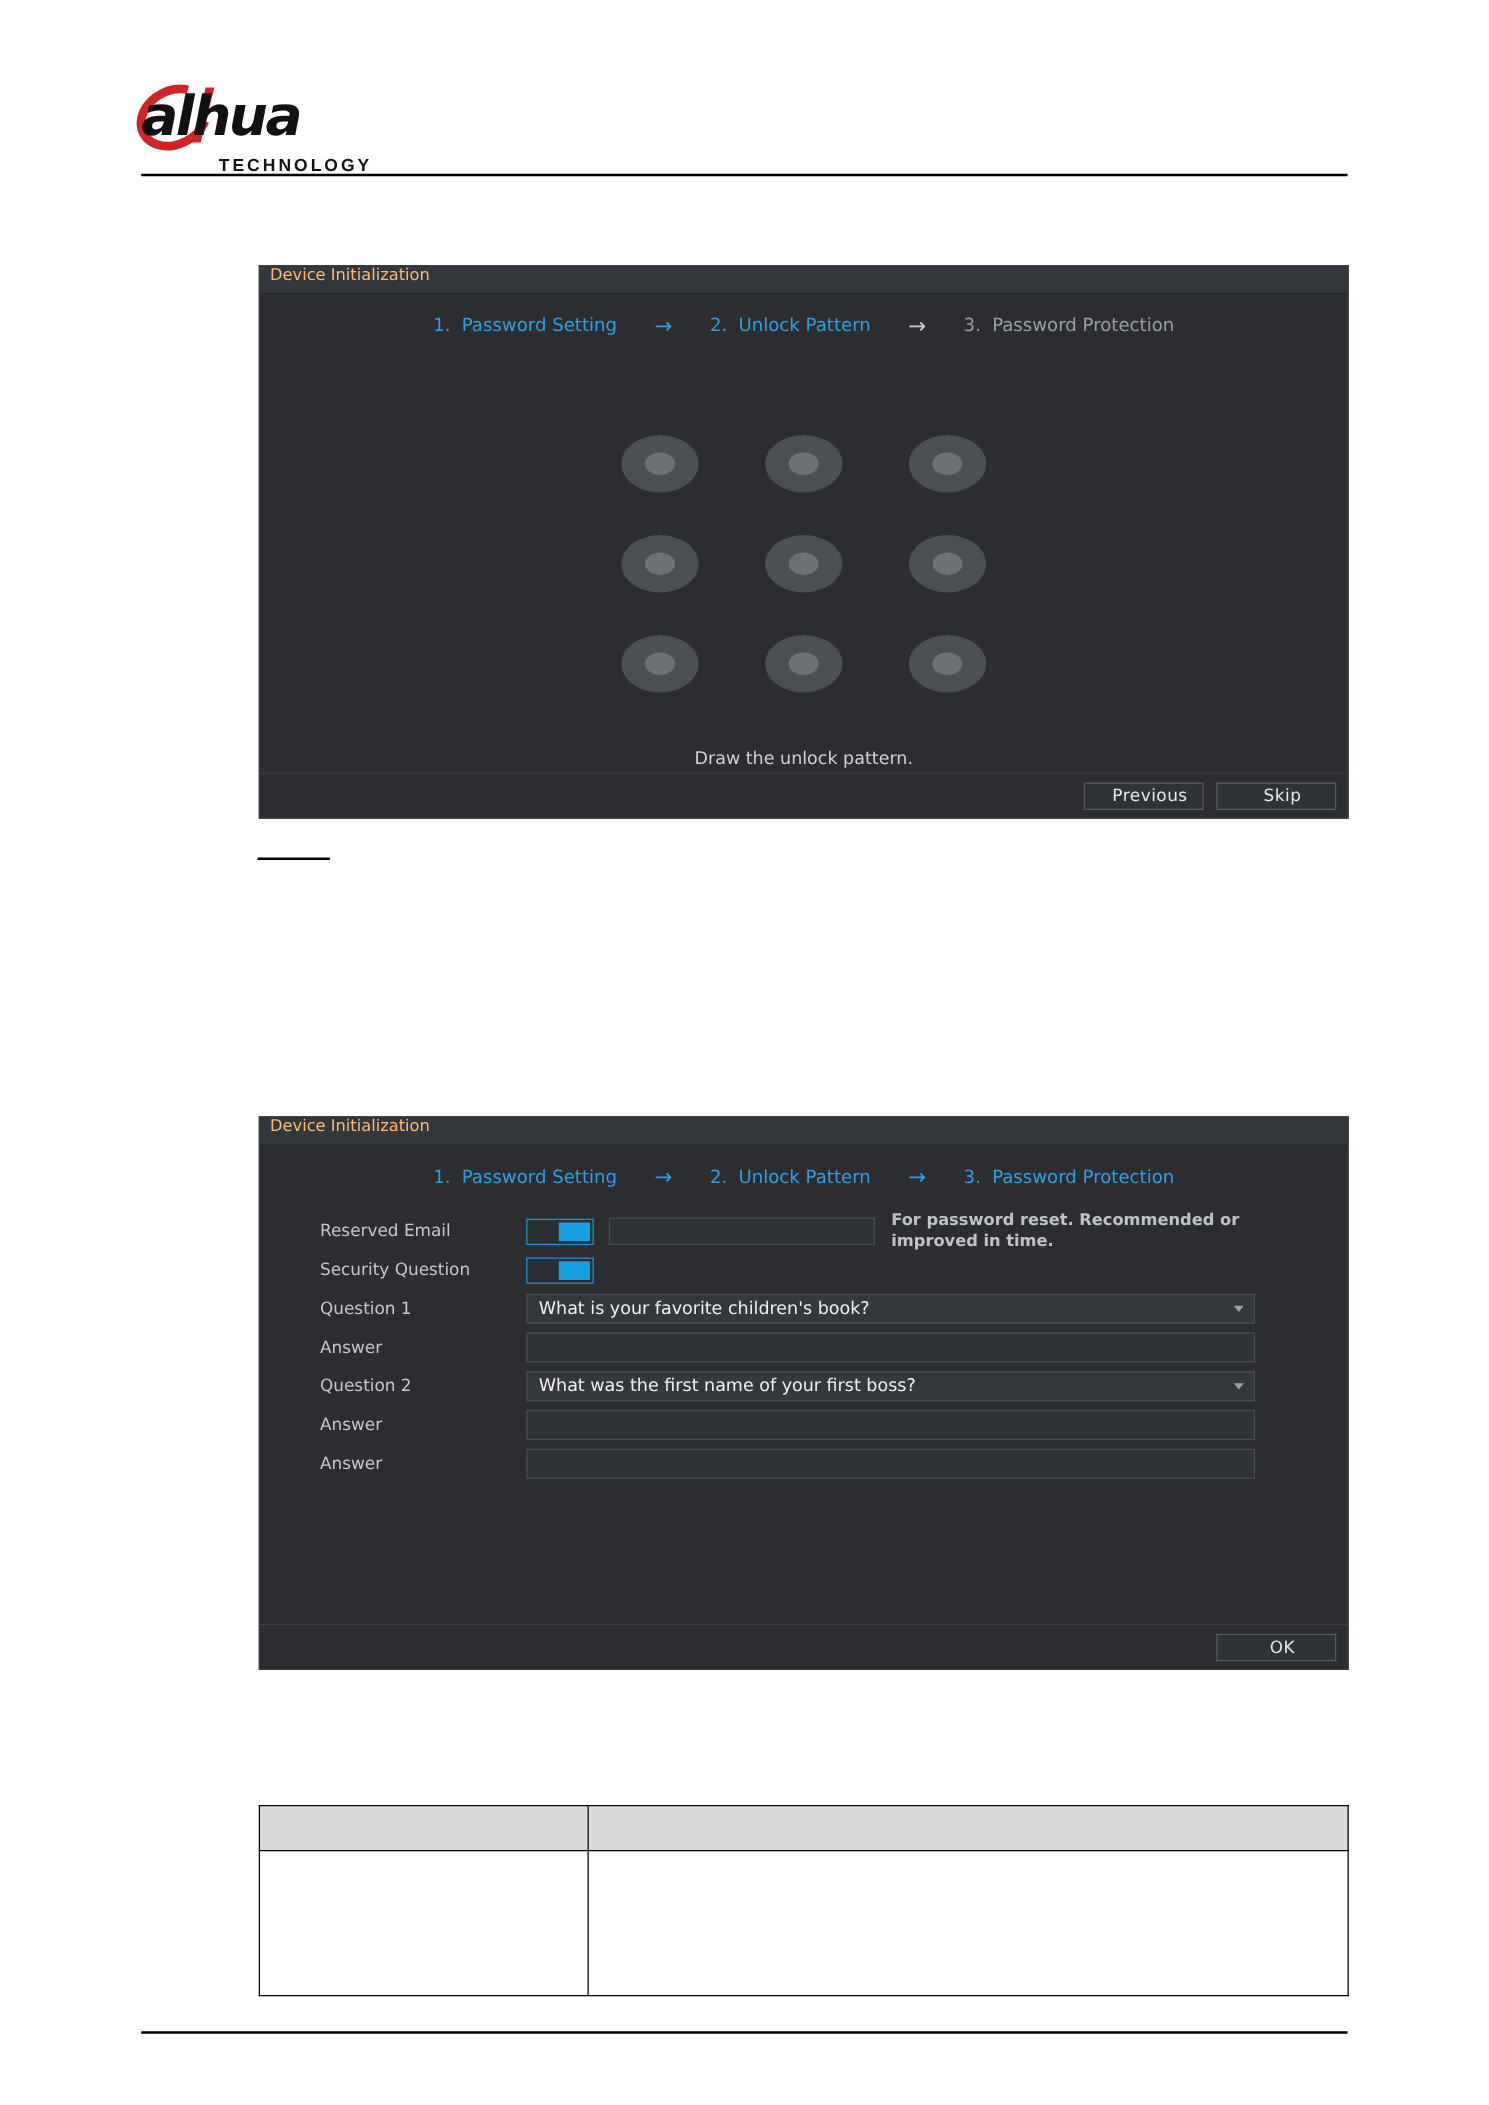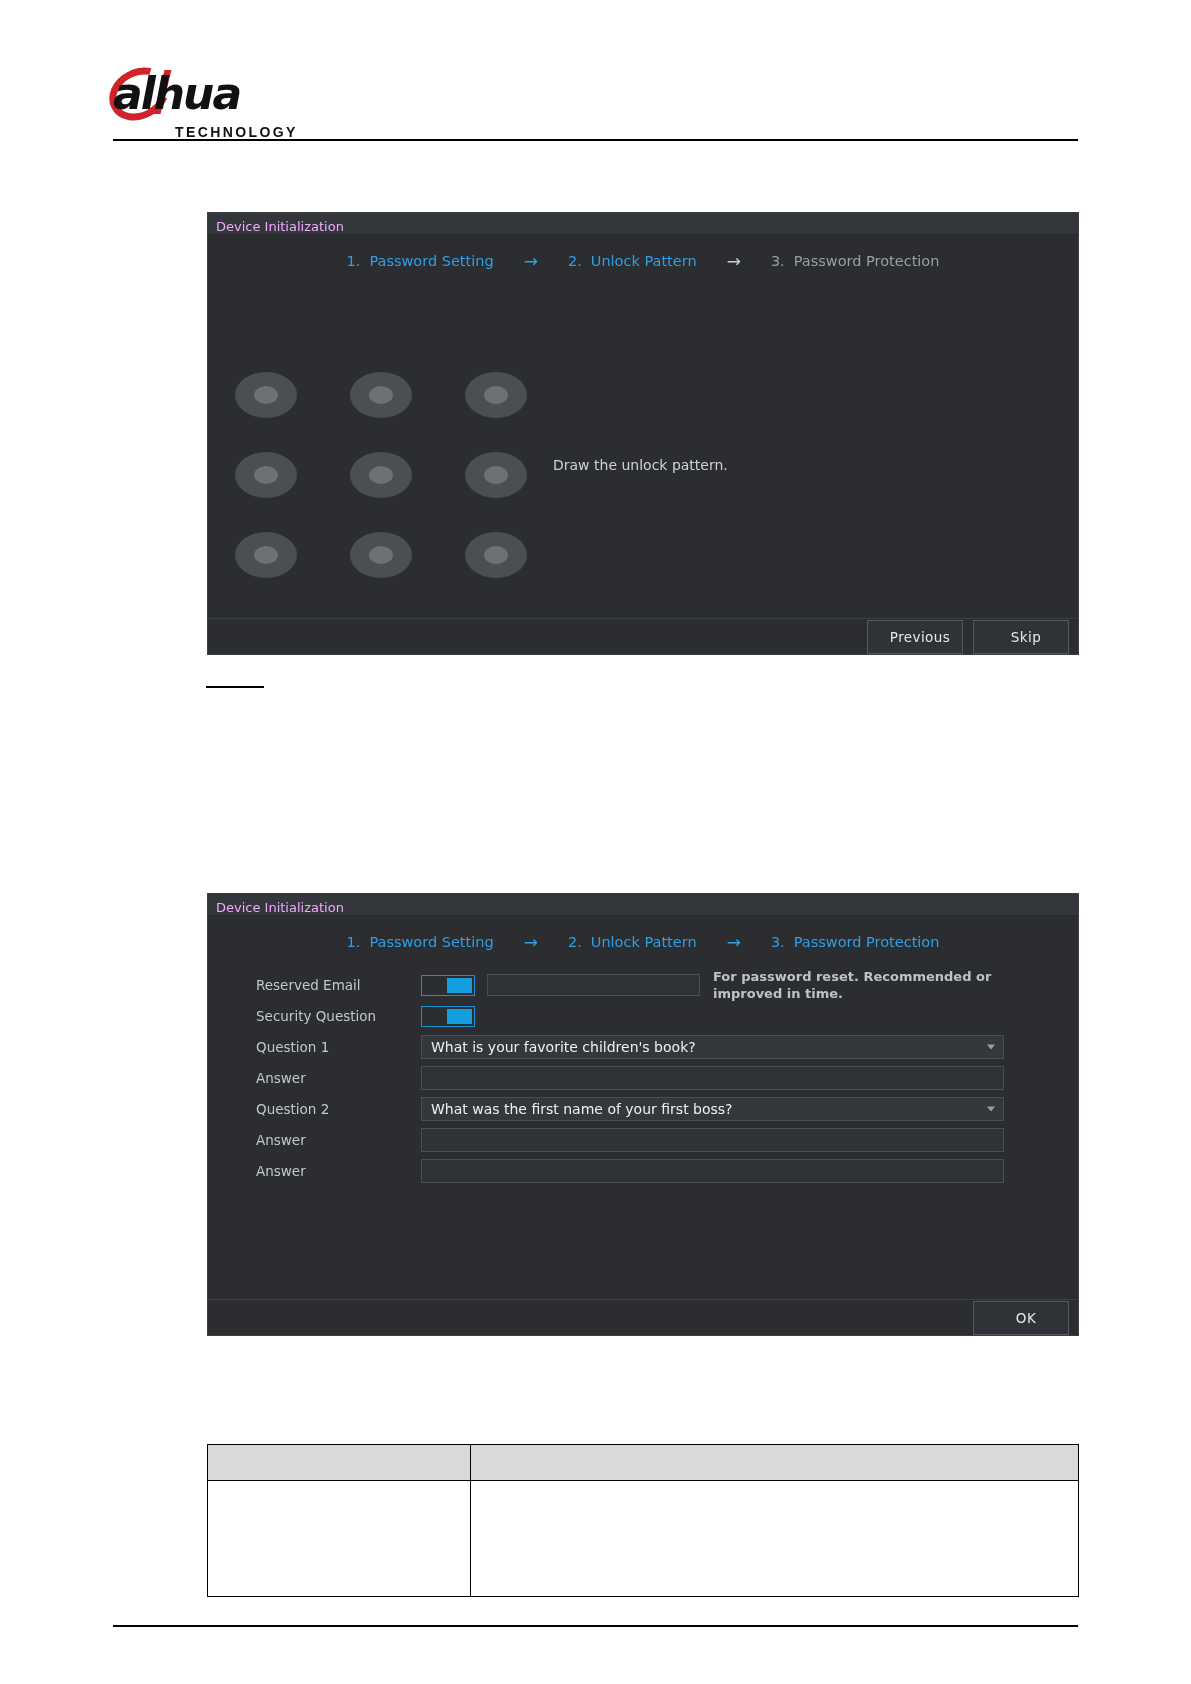--- a/index.html
+++ b/index.html
@@ -50,24 +50,24 @@
     position:absolute;
     background:#2b2d31;
     border:1px solid #3b3e44;
     color:#dcdcdc;
     font-size:13.5px;
   }
   .dlg-titlebar {
     height:22px;
     background:#33363b;
     border-bottom:1px solid #26282c;
-    display:flex; align-items:flex-end;
+    display:flex; align-items:flex-start;
     padding-left:8px;
     font-size:13px;
-    color:#f0abfc;
+    color:#fdba74;
   }
   .dlg-steps {
     display:flex; align-items:flex-start; justify-content:center;
     gap:0px; padding-top:18px; padding-bottom:6px;
     font-size:14.5px;
   }
   .step { white-space:nowrap; }
   .step .num { margin-right:9px; }
   .step.active { color:#2f9fe3; }
   .step.inactive { color:#9a9ea5; }
@@ -78,36 +78,36 @@
   .step-arrow.active { color:#2f9fe3; }
   .step-arrow.inactive { color:#c9ccd1; }
   .dlg-footer {
     position:absolute; left:0; right:0; bottom:0;
     height:36px;
     border-top:1px solid #3b3e44;
     display:flex; align-items:center; justify-content:flex-end;
     padding-right:9px; gap:10px;
   }
   .btn {
-    min-width:96px; height:34px;
+    min-width:96px; height:22px;
     background:#2f3237;
     border:1px solid #55595f;
     color:#e8e8e8;
     font-size:13.5px;
     display:flex; align-items:center; justify-content:center;
     letter-spacing:0.4px;
     cursor:pointer;
     padding-left:10px;
   }
 
   
   #dialog-pattern { left:207px; top:212px; width:872px; height:443px; }
   .pattern-area {
     position:absolute; left:0; right:0; top:70px; bottom:36px;
-    display:flex; flex-direction:row; align-items:center;
+    display:flex; flex-direction:column; align-items:center;
   }
   .pattern-grid {
     margin-top:48px;
     display:grid;
     grid-template-columns: repeat(3, 115px);
     grid-template-rows: repeat(3, 80px);
     justify-items:center; align-items:center;
   }
   .pattern-dot {
     width:62px; height:46px;

